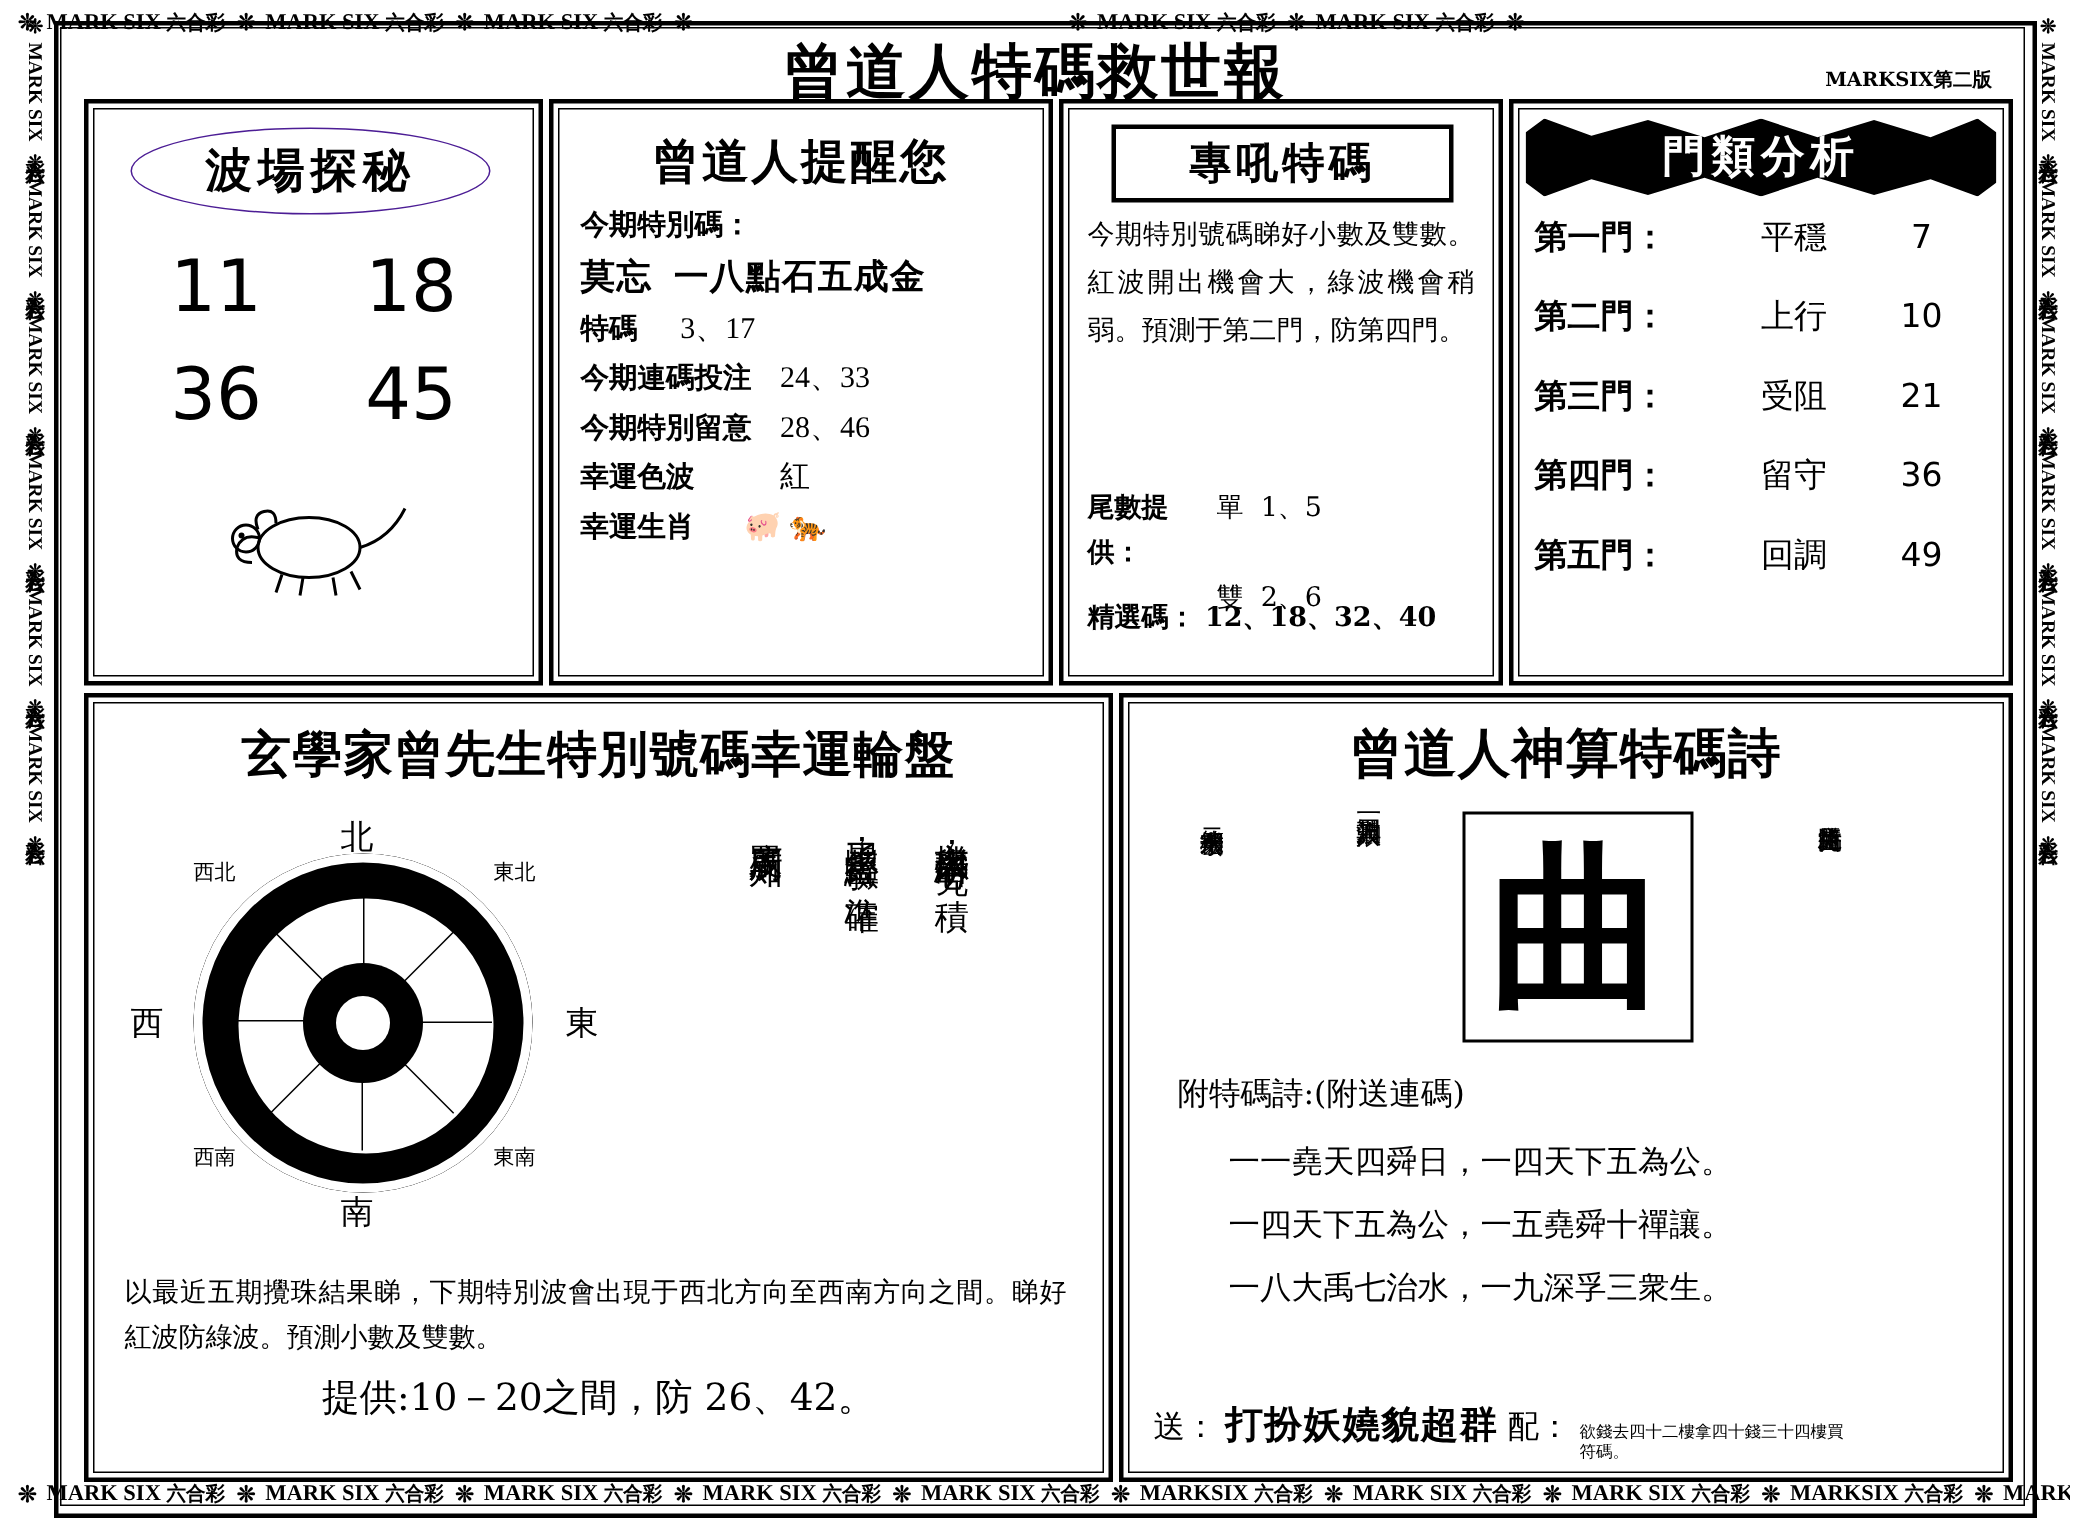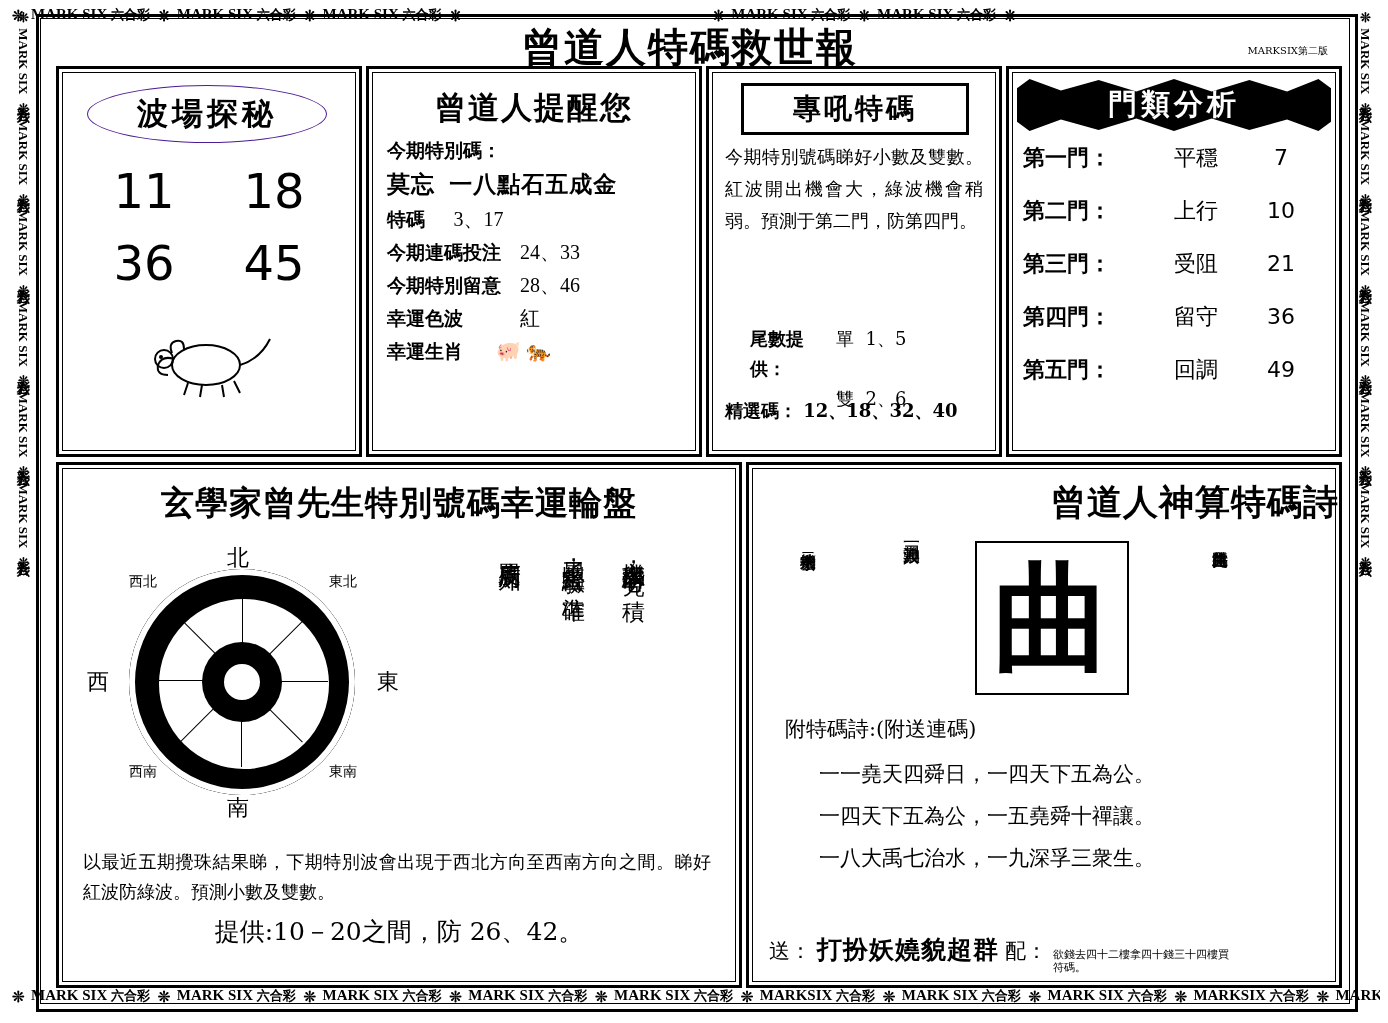--- a/index.html
+++ b/index.html
@@ -23,21 +23,21 @@
   .flower{display:inline-block;width:15px;height:15px;position:relative;vertical-align:middle;margin:0 4px;}
   .flower:before{content:"❊";font-size:15px;line-height:15px;}
 
   
   .frame{position:absolute;top:14px;left:36px;width:1316px;height:992px;border:3px solid #000;}
   .frame2{position:absolute;top:18px;left:40px;width:1308px;height:984px;border:1px solid #000;}
 
   
   .masthead{position:absolute;top:20px;left:430px;width:520px;text-align:center;
     font-size:40px;font-weight:bold;letter-spacing:2px;font-family:"DejaVu Serif",serif;}
-  .edition{position:absolute;top:44px;right:60px;font-size:10px;font-weight:normal;}
+  .edition{position:absolute;top:44px;right:60px;font-size:13px;font-weight:bold;}
 
   
   .box{position:absolute;border:3px solid #000;background:#fff;}
   .box-inner{position:absolute;inset:3px;border:1px solid #000;}
 
   
   #panel-wave{top:66px;left:56px;width:300px;height:385px;}
   .oval{position:absolute;top:16px;left:28px;width:238px;height:56px;border:1px solid #4c1d95;border-radius:50%;
      display:flex;align-items:center;justify-content:center;font-size:31px;font-weight:bold;letter-spacing:4px;}
   .wave-nums{position:absolute;top:86px;left:20px;width:260px;
@@ -56,21 +56,21 @@
   .rline .val{font-size:20px;}
   .red{color:#000;}
   .zodiac{display:inline-block;width:86px;}
 
   
   #panel-special{top:66px;left:706px;width:290px;height:385px;}
   .sp-title{position:absolute;top:14px;left:32px;width:222px;height:46px;border:3px solid #000;
      display:flex;align-items:center;justify-content:center;font-size:28px;font-weight:bold;letter-spacing:3px;}
   .sp-body{position:absolute;top:72px;left:16px;width:258px;font-size:18px;line-height:32px;text-align:justify;}
   .sp-tail{position:absolute;top:255px;left:16px;width:258px;font-size:18px;line-height:30px;}
-  .sp-tail .row{display:flex;margin-left:25px;}
+  .sp-tail .row{display:flex;}
   .sp-tail .k{width:86px;font-weight:bold;}
   .sp-pick{position:absolute;top:330px;left:16px;width:262px;font-size:18px;font-weight:bold;}
 
   
   #panel-gate{top:66px;left:1006px;width:330px;height:385px;}
   .gate-banner{position:absolute;top:10px;left:8px;width:314px;height:52px;background:#000;
      clip-path:polygon(0 18%,4% 0,14% 22%,26% 2%,38% 24%,50% 0,62% 24%,74% 2%,86% 24%,96% 0,100% 18%,100% 82%,96% 100%,86% 78%,74% 98%,62% 76%,50% 100%,38% 76%,26% 98%,14% 78%,4% 100%,0 82%);}
   .gate-banner span{position:absolute;top:50%;left:50%;transform:translate(-50%,-50%);
      color:#fff;font-size:29px;font-weight:bold;letter-spacing:4px;white-space:nowrap;}
   .gate-rows{position:absolute;top:74px;left:14px;width:302px;}
@@ -99,21 +99,21 @@
   .spoke{position:absolute;top:112px;left:113px;width:86px;height:1px;background:#000;transform-origin:0 0;z-index:2;}
   .vtext-col{position:absolute;writing-mode:vertical-rl;text-orientation:upright;font-size:23px;line-height:30px;letter-spacing:2px;}
   #vt1{top:78px;left:560px;height:260px;}
   #vt2{top:78px;left:500px;height:268px;}
   #vt3{top:78px;left:436px;height:272px;}
   .wheel-note{position:absolute;top:382px;left:24px;width:628px;font-size:18px;line-height:30px;text-align:justify;}
   .wheel-foot{position:absolute;top:450px;left:0;width:100%;text-align:center;font-size:25px;}
 
   
   #panel-poem{top:462px;left:746px;width:590px;height:520px;}
-  .poem-title{position:absolute;top:14px;left:0;width:100%;text-align:right;font-size:35px;font-weight:bold;letter-spacing:1px;}
+  .poem-title{position:absolute;top:14px;left:0;width:100%;text-align:center;font-size:35px;font-weight:bold;letter-spacing:1px;}
   .poem-glyph{position:absolute;top:76px;left:226px;width:150px;height:150px;border:2px solid #000;
      display:flex;align-items:center;justify-content:center;font-size:118px;font-weight:bold;line-height:1;}
   .poem-vr{position:absolute;writing-mode:vertical-rl;text-orientation:upright;font-size:16px;line-height:22px;}
   #pv-left{top:76px;left:48px;height:160px;}
   #pv-mid{top:68px;left:152px;height:160px;font-size:17px;}
   #pv-right{top:74px;left:460px;height:160px;}
   .poem-sub{position:absolute;top:250px;left:36px;font-size:21px;}
   .poem-lines{position:absolute;top:288px;left:70px;width:510px;font-size:21px;line-height:42px;}
   .poem-send{position:absolute;top:452px;left:20px;width:560px;font-size:20px;display:flex;align-items:baseline;}
   .poem-send .snd{font-size:21px;}

